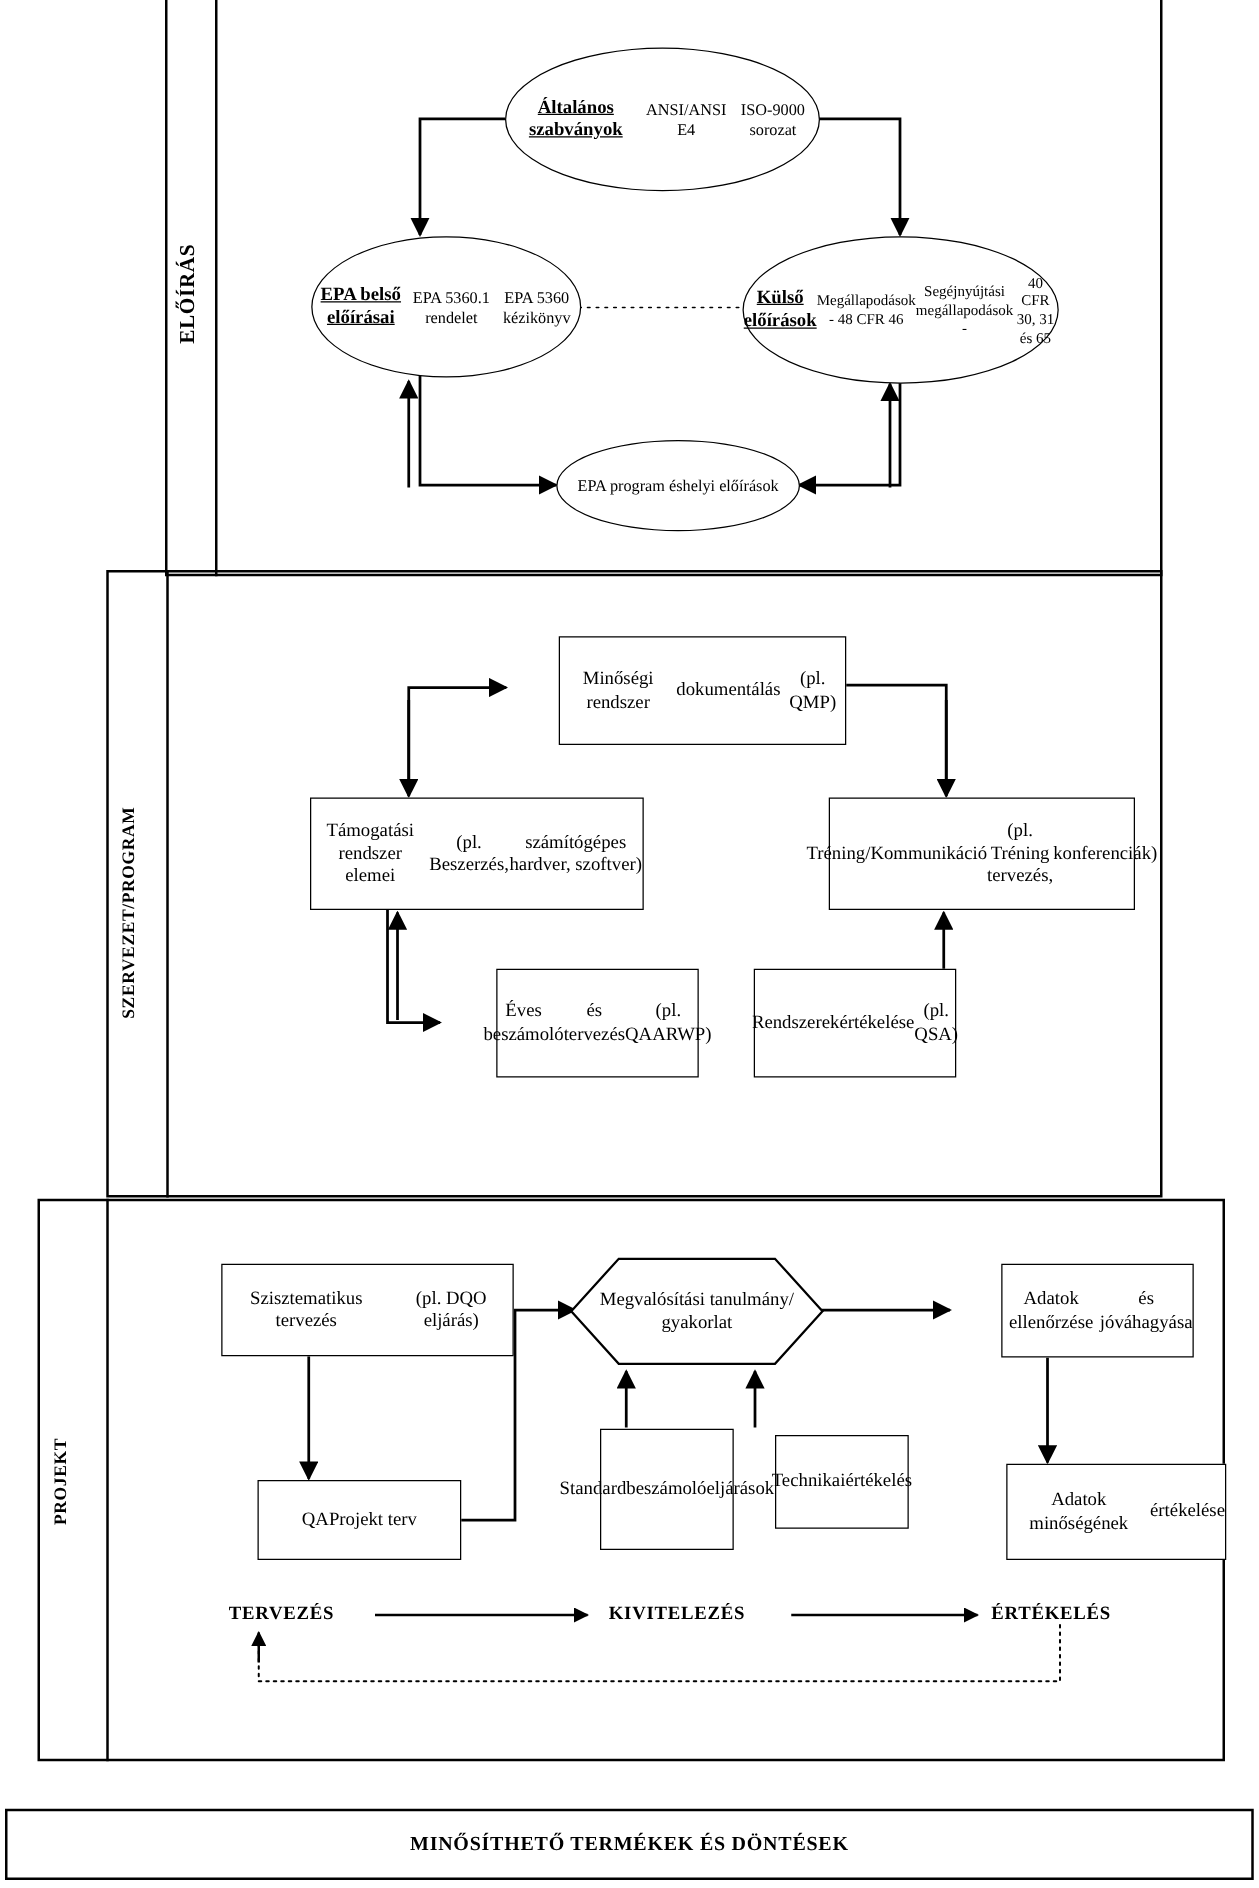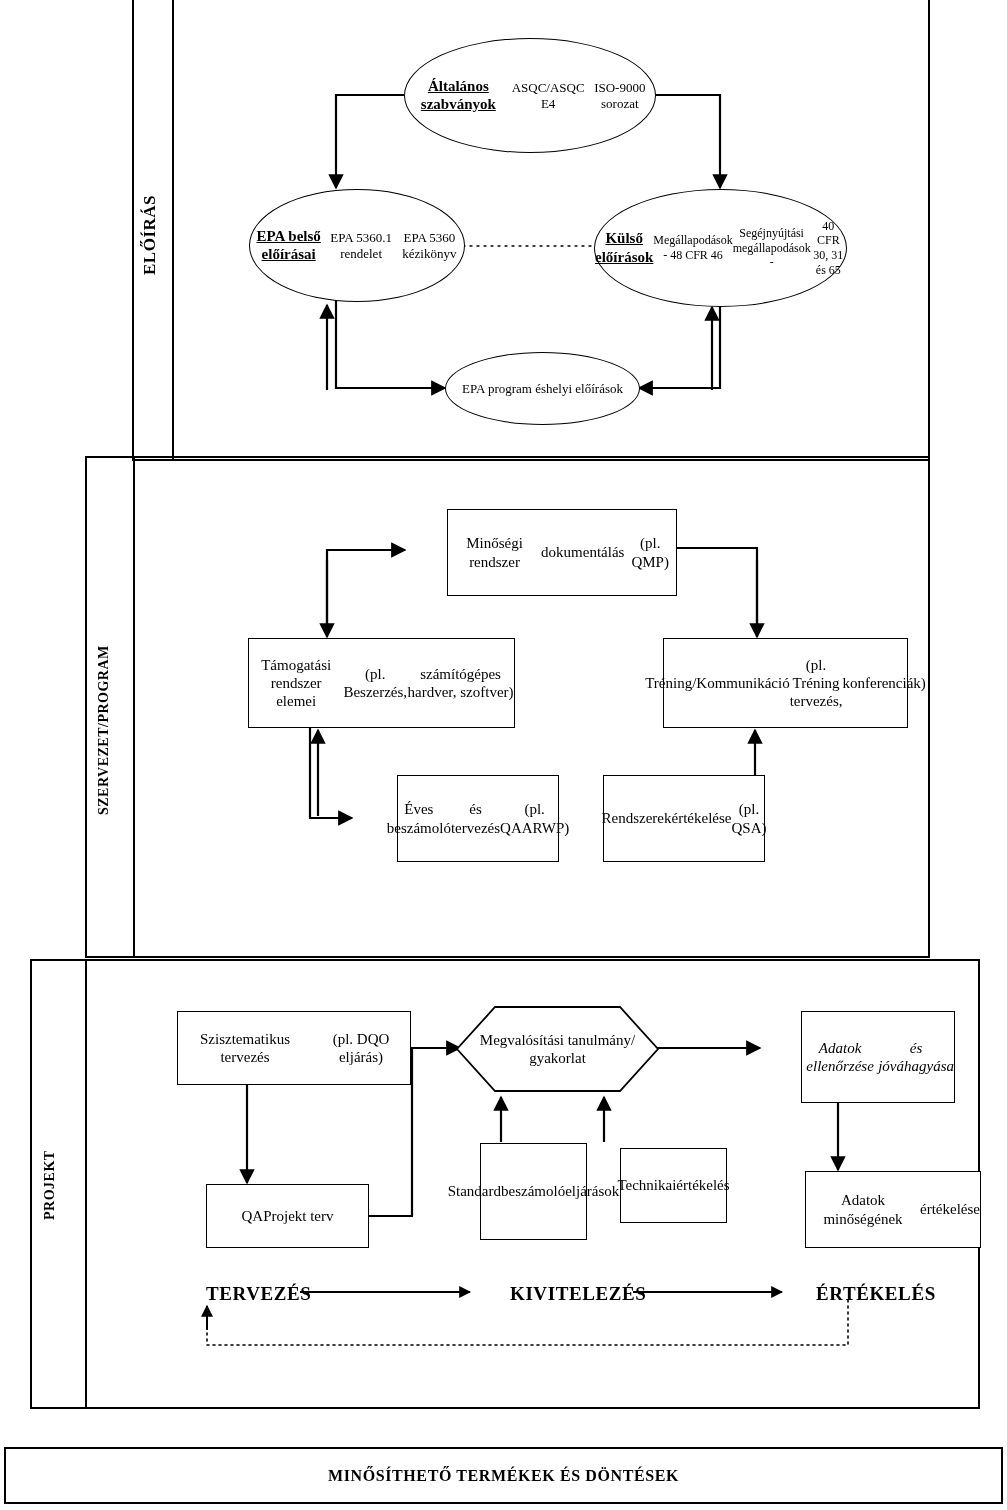--- a/index.html
+++ b/index.html
@@ -88,22 +88,21 @@
     position: relative;
     z-index: 2;
   }
   
   .phase {
     position: absolute;
     font-variant: small-caps;
     font-weight: bold;
     letter-spacing: 0.6px;
     white-space: nowrap;
-    font-size: 19px;
-    margin-left: 23px;
+    font-size: 15px;
   }
   
   .footer {
     position: absolute;
     border: 2px solid #000;
     box-sizing: border-box;
     display: flex;
     align-items: center;
     justify-content: center;
     background: #ffffff;
@@ -205,21 +204,21 @@
 
   <div class="frame" style="left:30px; top:959px; width:950px; height:450px;"></div>
   <div class="frame-inner" style="left:85px; top:959px; height:450px; width:1px;"></div>
 
   <div class="vlabel fs17" style="left:140px; top:140px; width:26px; height:190px;">ELŐÍRÁS</div>
   <div class="vlabel fs14" style="left:96px; top:600px; width:26px; height:260px;">SZERVEZET/PROGRAM</div>
   <div class="vlabel fs14" style="left:42px; top:1130px; width:26px; height:110px;">PROJEKT</div>
 
   <div class="node oval fs13" style="left:404px; top:38px; width:252px; height:115px;">
     <span class="title fs15">Általános szabványok</span>
-    <span class="line">ASQC/ASQC E4</span>
+    <span class="line">ANSI/ANSI E4</span>
     <span class="line">ISO-9000 sorozat</span>
   </div>
 
   <div class="node oval fs13" style="left:249px; top:189px; width:216px; height:113px;">
     <span class="title fs15">EPA belső előírásai</span>
     <span class="line">EPA 5360.1 rendelet</span>
     <span class="line">EPA 5360 kézikönyv</span>
   </div>
 
   <div class="node oval fs12" style="left:594px; top:189px; width:253px; height:118px;">
@@ -289,21 +288,21 @@
     <span class="line">Standard</span>
     <span class="line">beszámoló</span>
     <span class="line">eljárások</span>
   </div>
 
   <div class="node box fs15" style="left:580px; top:1148px; width:107px; height:75px;">
     <span class="line">Technikai</span>
     <span class="line">értékelés</span>
   </div>
 
-  <div class="node box fs15" style="left:761px; top:1011px; width:154px; height:92px;font-style:italic;">
+  <div class="node box fs15" style="left:761px; top:1011px; width:154px; height:75px;">
     <span class="line">Adatok ellenőrzése</span>
     <span class="line">és jóváhagyása</span>
   </div>
 
   <div class="node box fs15" style="left:765px; top:1171px; width:176px; height:77px;">
     <span class="line">Adatok minőségének</span>
     <span class="line">értékelése</span>
   </div>
 
   <div class="phase" style="left:183px; top:1283px;">TERVEZÉS</div>

